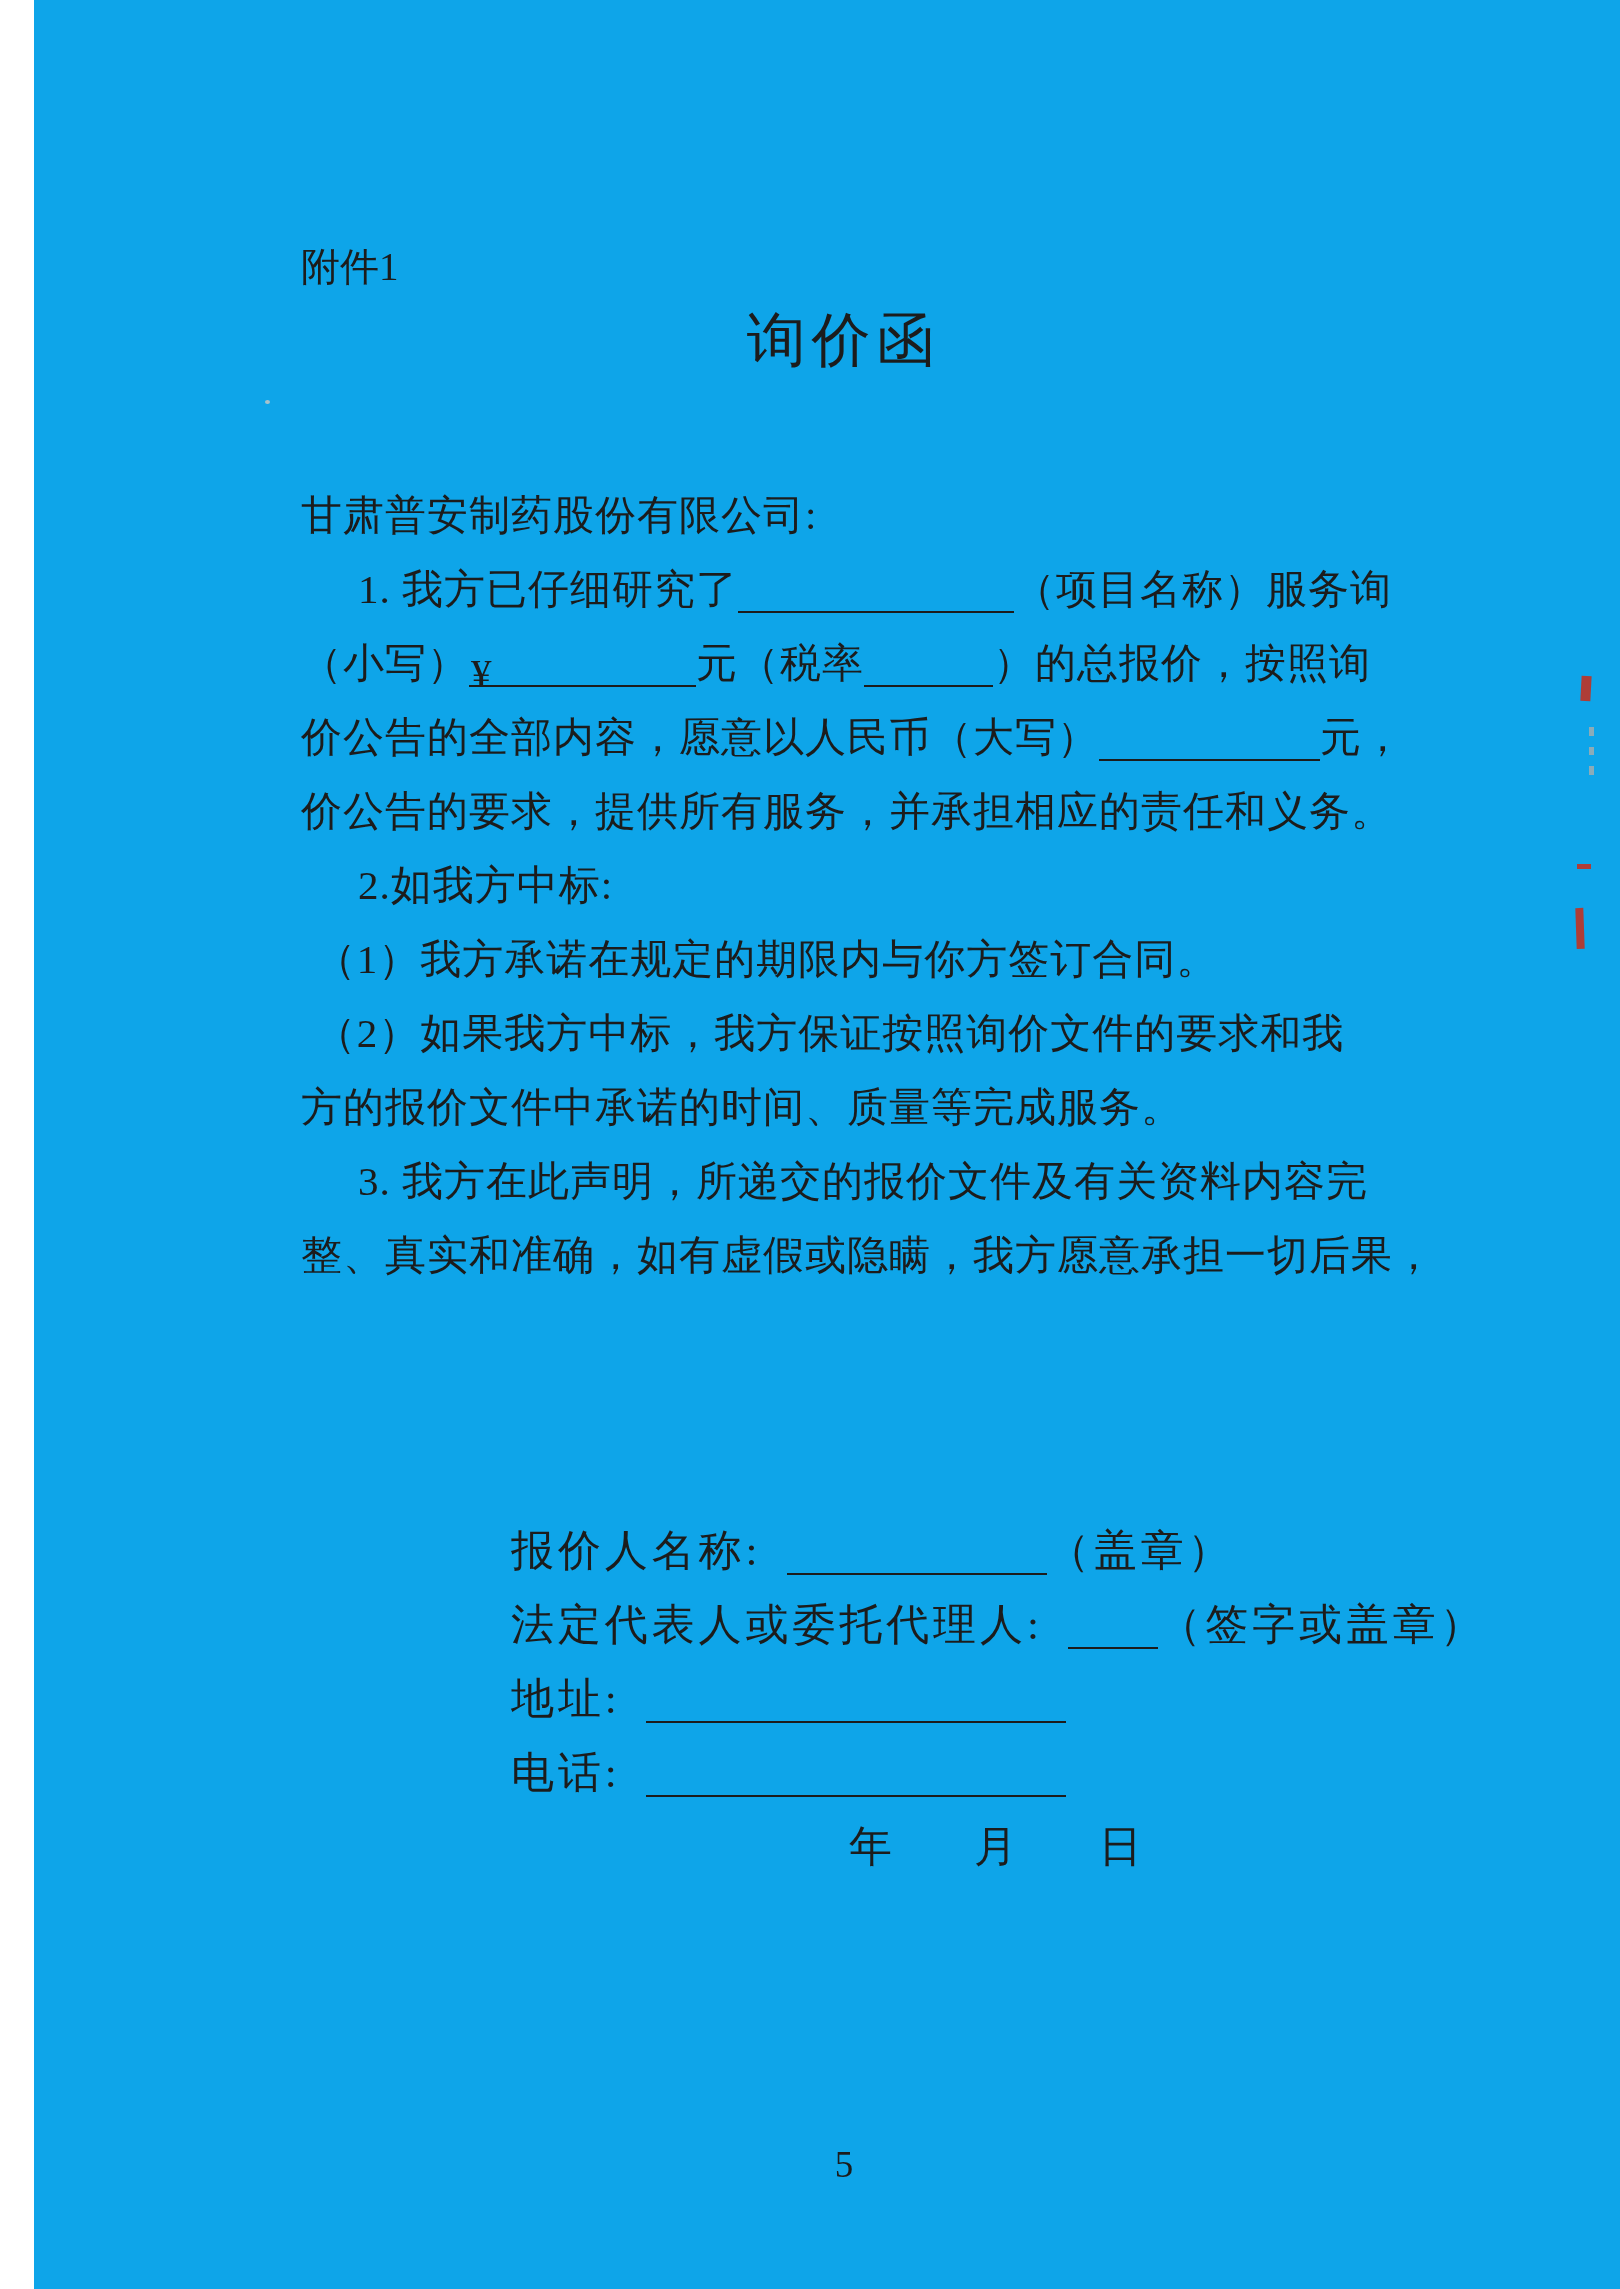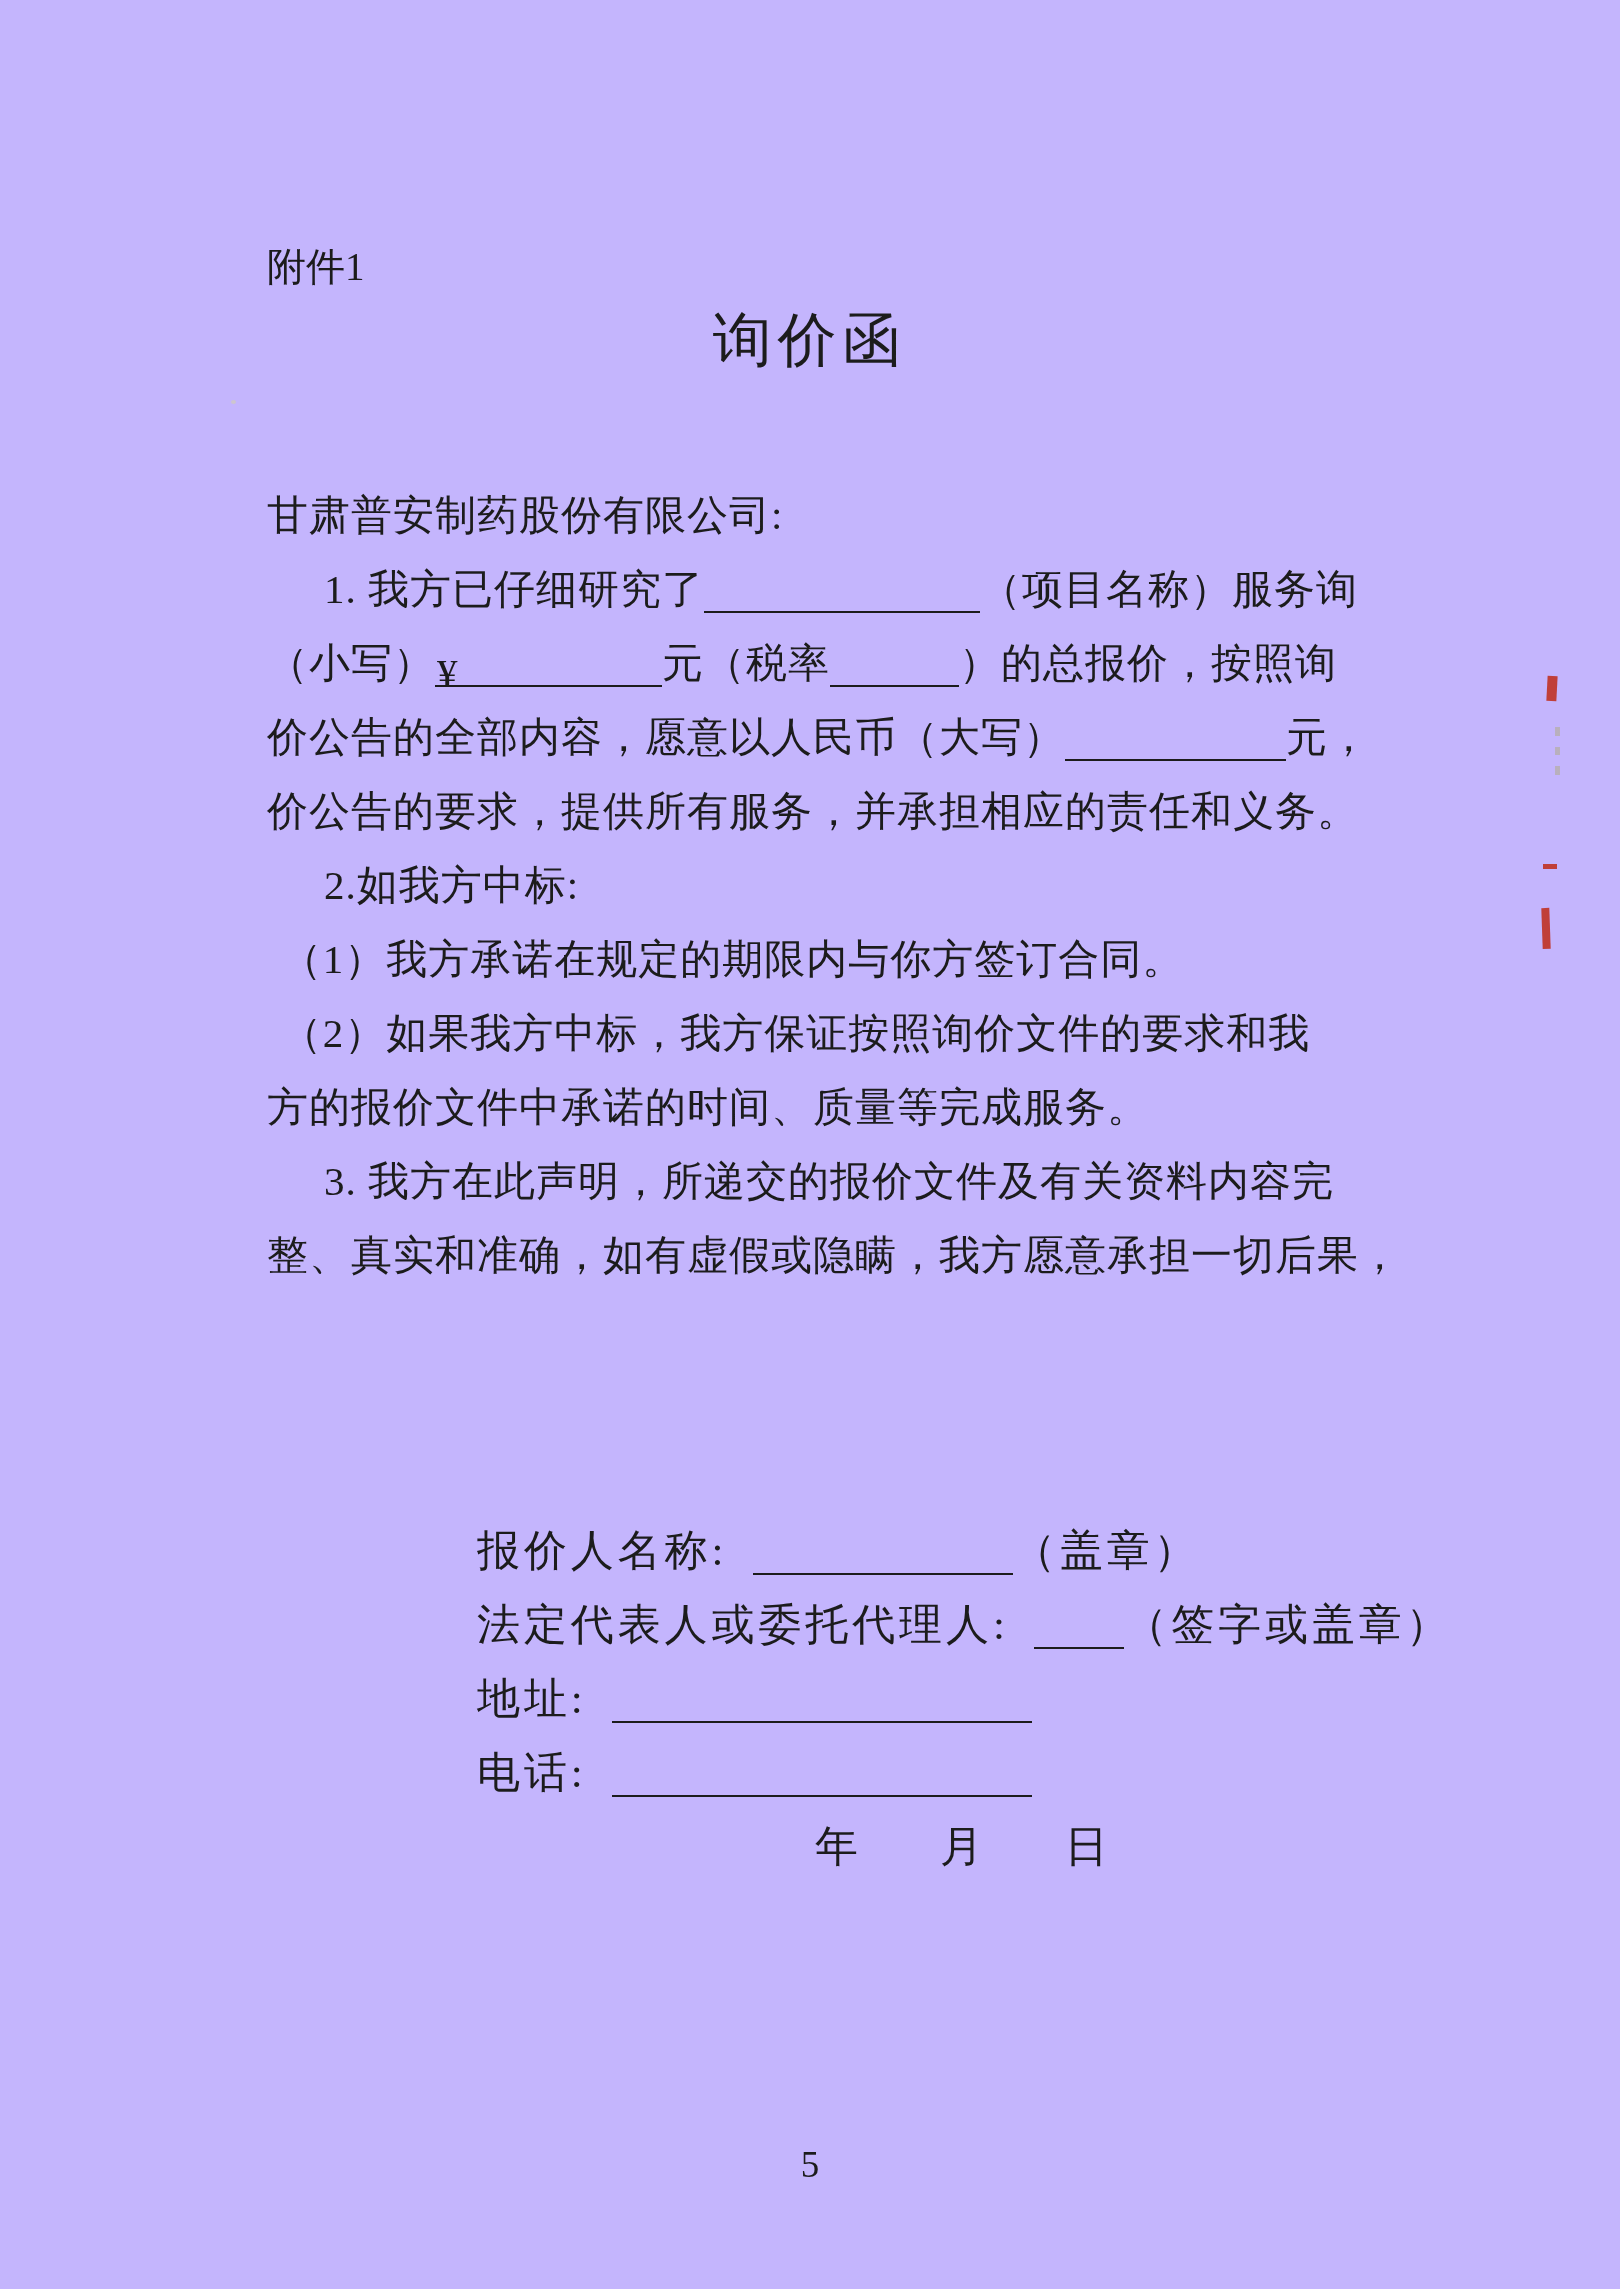--- a/index.html
+++ b/index.html
@@ -4,21 +4,21 @@
 <style>
   html,body{margin:0;padding:0;}
   body{
     width:1620px;height:2290px;
     background:#ffffff;
     position:relative;
     font-family:"Liberation Serif","DejaVu Serif",serif;
     color:#1c1c1c;
     overflow:hidden;
   }
-  .page{position:absolute;inset:0;background:#c4b5fd;}
+  .page{position:absolute;inset:0;background:#0ea5e9;margin-left:34px;}
 
   
   .attachment{
     position:absolute;left:267px;top:243px;
     font-size:39px;line-height:47px;white-space:nowrap;
   }
 
   
   .title{
     position:absolute;left:0;top:306px;width:1620px;

